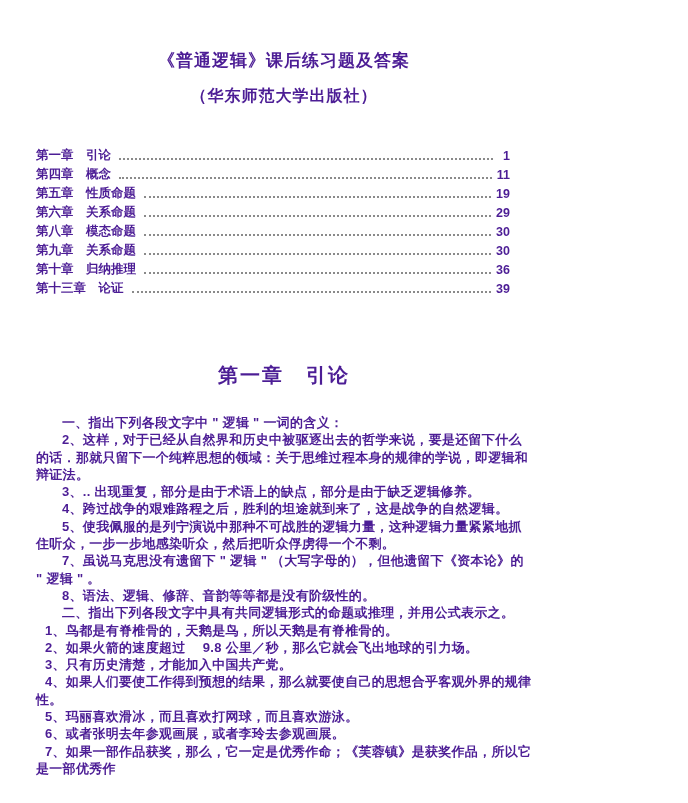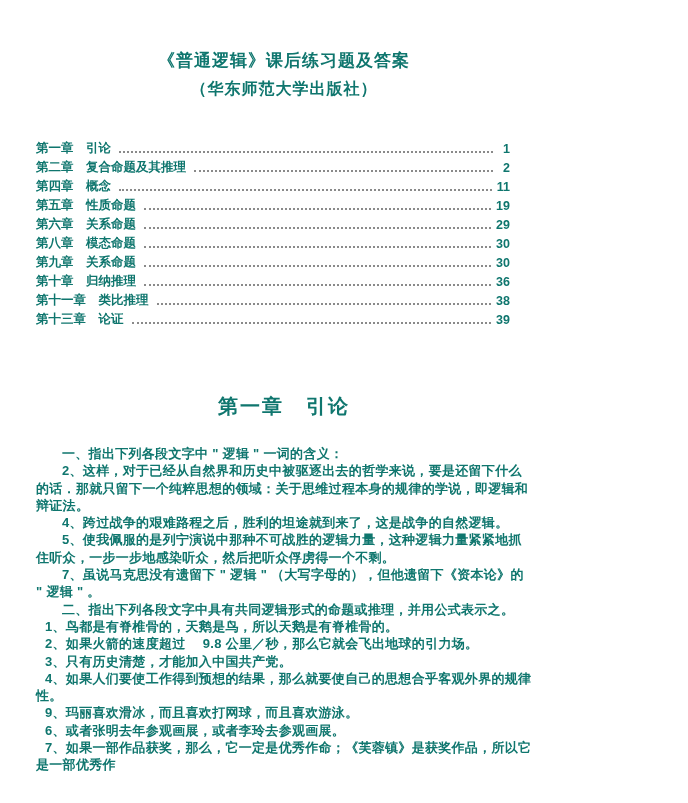--- a/index.html
+++ b/index.html
@@ -1,27 +1,27 @@
 <!DOCTYPE html>
 <html><head>
 <meta charset="utf-8">
 <style>
   html,body{margin:0;padding:0;background:#ffffff;}
   .page{
     width:568px;height:803px;background:#ffffff;overflow:hidden;
     font-family:"Liberation Sans","DejaVu Sans",sans-serif;
-    color:#0f766e;position:relative;
+    color:#4c1d95;position:relative;
   }
   .doc-title{
     padding-top:50px;text-align:center;
     font-size:17px;font-weight:700;letter-spacing:1px;line-height:22px;
   }
   .doc-subtitle{
     text-align:center;font-size:16px;font-weight:700;
-    letter-spacing:1px;margin-top:7px;line-height:20px;
+    letter-spacing:1px;margin-top:14px;line-height:20px;
   }
   .toc{margin:40px 58px 0 36px;}
   .toc-row{
     display:flex;align-items:center;height:19px;
     font-size:12.5px;font-weight:700;
   }
   .toc-label{white-space:pre;flex:0 0 auto;}
   .toc-dots{
     flex:1 1 auto;height:0;align-self:flex-end;
     border-bottom:2px dotted #8a8a8a;
@@ -48,25 +48,20 @@
   <div class="doc-title">《普通逻辑》课后练习题及答案</div>
   <div class="doc-subtitle">（华东师范大学出版社）</div>
 
   <div class="toc" id="toc">
   <div class="toc-row">
     <span class="toc-label">第一章　引论</span>
     <span class="toc-dots"></span>
     <span class="toc-page">1</span>
   </div>
 
-  <div class="toc-row">
-    <span class="toc-label">第二章　复合命题及其推理</span>
-    <span class="toc-dots"></span>
-    <span class="toc-page">2</span>
-  </div>
 
   <div class="toc-row">
     <span class="toc-label">第四章　概念</span>
     <span class="toc-dots"></span>
     <span class="toc-page">11</span>
   </div>
 
   <div class="toc-row">
     <span class="toc-label">第五章　性质命题</span>
     <span class="toc-dots"></span>
@@ -90,60 +85,57 @@
     <span class="toc-dots"></span>
     <span class="toc-page">30</span>
   </div>
 
   <div class="toc-row">
     <span class="toc-label">第十章　归纳推理</span>
     <span class="toc-dots"></span>
     <span class="toc-page">36</span>
   </div>
 
-  <div class="toc-row">
-    <span class="toc-label">第十一章　类比推理</span>
-    <span class="toc-dots"></span>
-    <span class="toc-page">38</span>
-  </div>
 
   <div class="toc-row">
     <span class="toc-label">第十三章　论证</span>
     <span class="toc-dots"></span>
     <span class="toc-page">39</span>
   </div>
 
 </div>
 
   <div class="chapter-heading">第一章　引论</div>
 
   <div class="body-text" id="body-text">
   <p class="para indent-wide">一、指出下列各段文字中 " 逻辑 " 一词的含义：</p>
 
 
   <p class="para indent-wide">2、这样，对于已经从自然界和历史中被驱逐出去的哲学来说，要是还留下什么的话．那就只留下一个纯粹思想的领域：关于思维过程本身的规律的学说，即逻辑和辩证法。</p>
 
+  <p class="para indent-wide">3、.. 出现重复，部分是由于术语上的缺点，部分是由于缺乏逻辑修养。</p>
 
   <p class="para indent-wide">4、跨过战争的艰难路程之后，胜利的坦途就到来了，这是战争的自然逻辑。</p>
 
   <p class="para indent-wide">5、使我佩服的是列宁演说中那种不可战胜的逻辑力量，这种逻辑力量紧紧地抓住听众，一步一步地感染听众，然后把听众俘虏得一个不剩。</p>
 
 
   <p class="para indent-wide">7、虽说马克思没有遗留下 " 逻辑 " （大写字母的），但他遗留下《资本论》的 " 逻辑 " 。</p>
 
+  <p class="para indent-wide">8、语法、逻辑、修辞、音韵等等都是没有阶级性的。</p>
 
   <p class="para indent-wide">二、指出下列各段文字中具有共同逻辑形式的命题或推理，并用公式表示之。</p>
 
   <p class="para indent-narrow">1、鸟都是有脊椎骨的，天鹅是鸟，所以天鹅是有脊椎骨的。</p>
 
   <p class="para indent-narrow">2、如果火箭的速度超过　 9.8 公里／秒，那么它就会飞出地球的引力场。</p>
 
   <p class="para indent-narrow">3、只有历史清楚，才能加入中国共产党。</p>
 
   <p class="para indent-narrow">4、如果人们要使工作得到预想的结果，那么就要使自己的思想合乎客观外界的规律性。</p>
 
-  <p class="para indent-narrow">9、玛丽喜欢滑冰，而且喜欢打网球，而且喜欢游泳。</p>
+  <p class="para indent-narrow">5、玛丽喜欢滑冰，而且喜欢打网球，而且喜欢游泳。</p>
 
   <p class="para indent-narrow">6、或者张明去年参观画展，或者李玲去参观画展。</p>
 
   <p class="para indent-narrow">7、如果一部作品获奖，那么，它一定是优秀作命；《芙蓉镇》是获奖作品，所以它是一部优秀作</p>
 </div>
 </div>
 
 </body></html>

